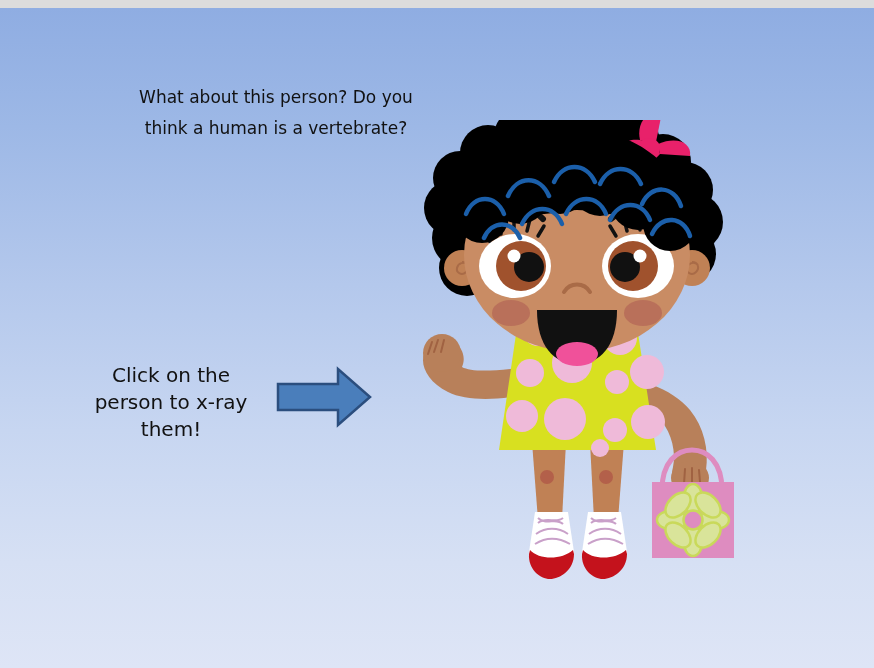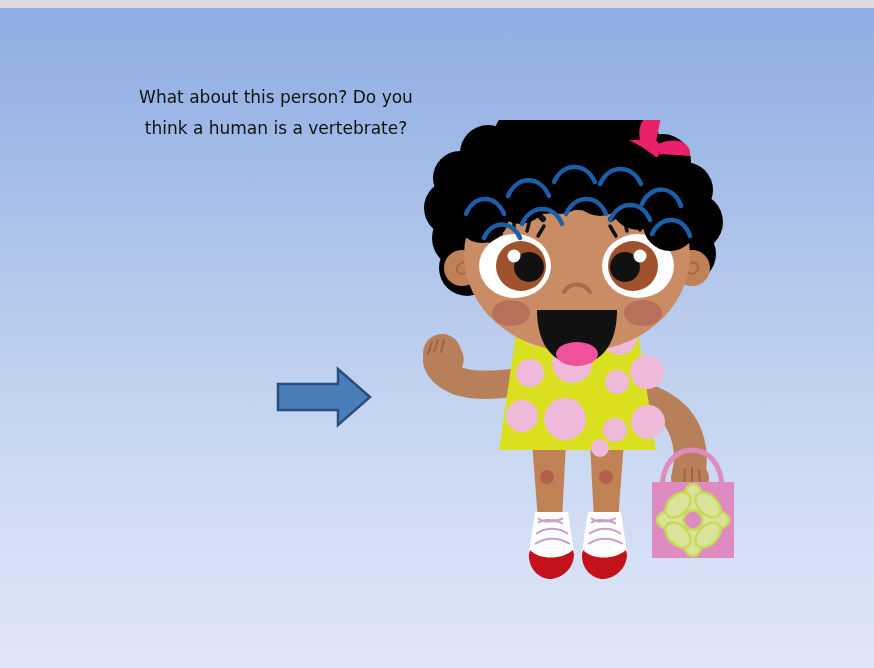--- a/index.html
+++ b/index.html
@@ -76,20 +76,23 @@
 <body>
 
 <div id="slide">
 
   <div id="top-strip"></div>
   <div id="canvas-bg"></div>
 
   <div class="txt" id="question-text">What about this person? Do you
 think a human is a vertebrate?</div>
 
+  <div class="txt" id="instruction-text">Click on the
+person to x-ray
+them!</div>
 
   <div id="arrow-wrap">
     <svg width="96" height="62" viewBox="0 0 96 62">
       <polygon points="2,18 62,18 62,3 94,31 62,59 62,44 2,44" fill="#4a7ebb" stroke="#2b4e7e" stroke-width="2.5" stroke-linejoin="miter"></polygon>
     </svg>
   </div>
 
   <div id="figure">
     <svg width="350" height="470" viewBox="0 0 350 470">
 

